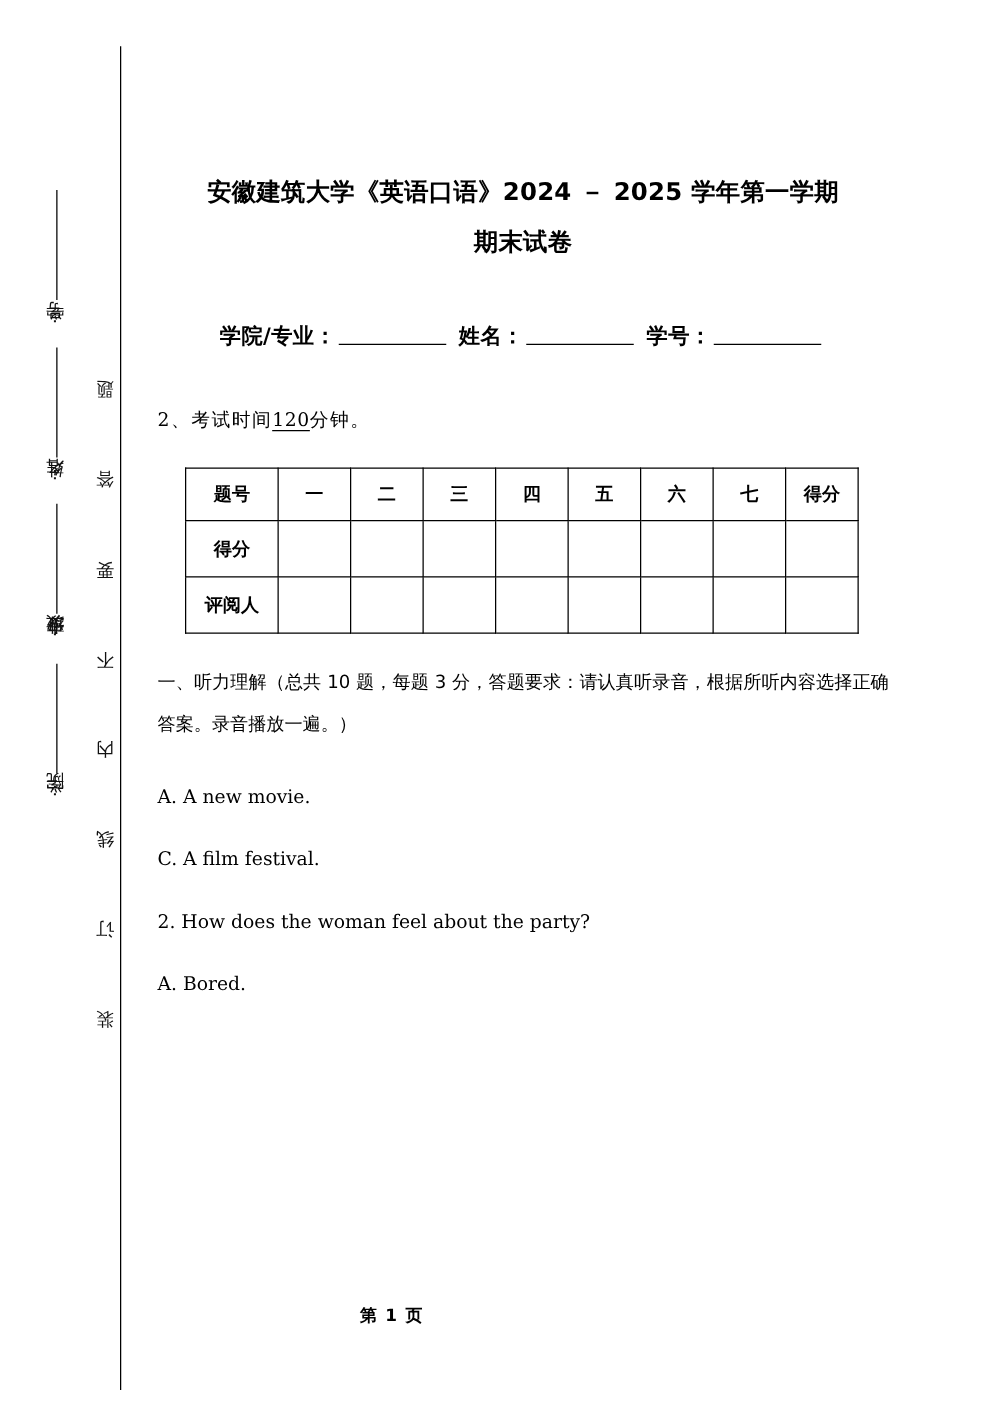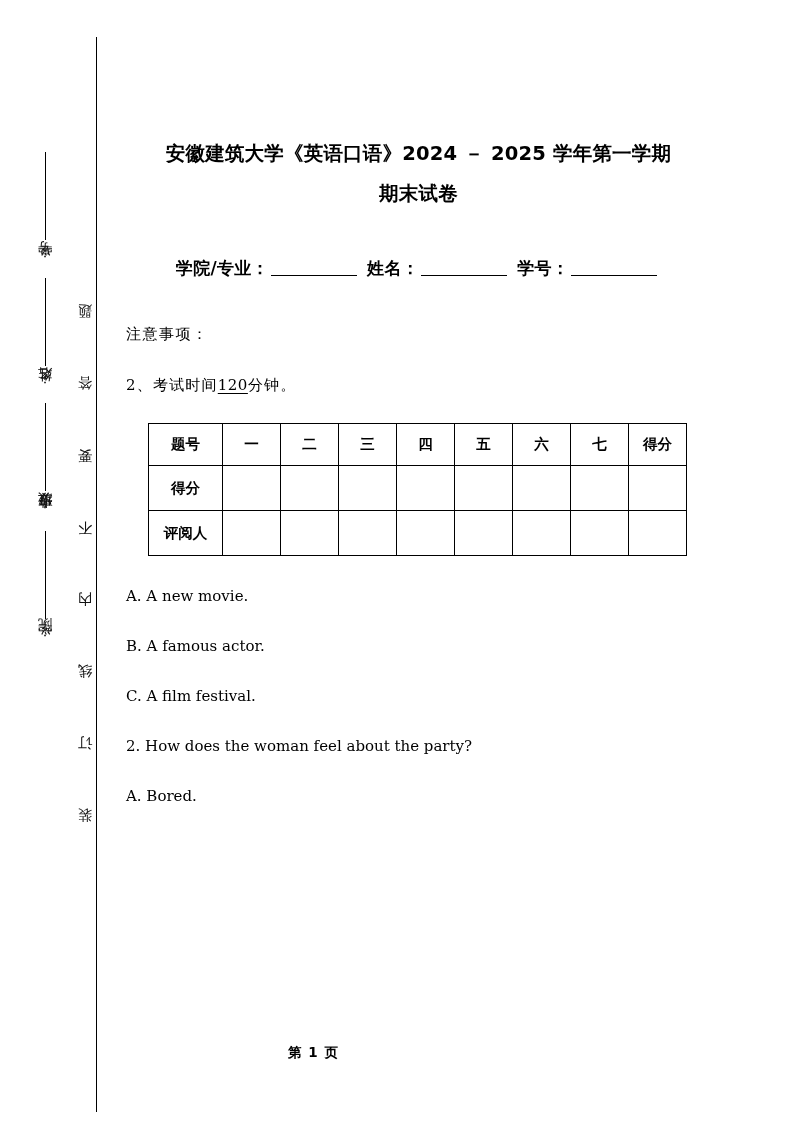--- a/index.html
+++ b/index.html
@@ -214,21 +214,20 @@
     <span>安徽建筑大学《英语口语》2024 － 2025 学年第一学期</span>
     <span class="line2">期末试卷</span>
   </h1>
 
   <p class="idline">
     <span>学院/专业：</span><span class="blank"></span>
     <span>姓名：</span><span class="blank"></span>
     <span>学号：</span><span class="blank"></span>
   </p>
 
-  <p class="notes-head">注意事项：</p>
 
 
   <p class="note">
     <span>2、考试时间</span><span class="uline">120</span><span>分钟。</span>
   </p>
 
   <div class="score-table-wrap">
     <table class="score-table">
       <tbody>
           <tr>
@@ -261,23 +260,23 @@
         <td class="cell"></td>
         <td class="cell"></td>
         <td class="cell"></td>
         <td class="cell"></td>
         <td class="cell"></td>
       </tr>
     </tbody>
       </table>
   </div>
 
+  <p class="section-head">一、听力理解（总共 10 题，每题 3 分，答题要求：请认真听录音，根据所听内容选择正确答案。录音播放一遍。）</p>
 
   <p class="q">A. A new movie.</p>
-  <p class="q">B. A famous actor.</p>
   <p class="q">C. A film festival.</p>
   <p class="q">2. How does the woman feel about the party?</p>
   <p class="q">A. Bored.</p>
 </div>
 
 <div id="page-footer">
   <span>第 1 页</span>
 </div>
 
 </body></html>

